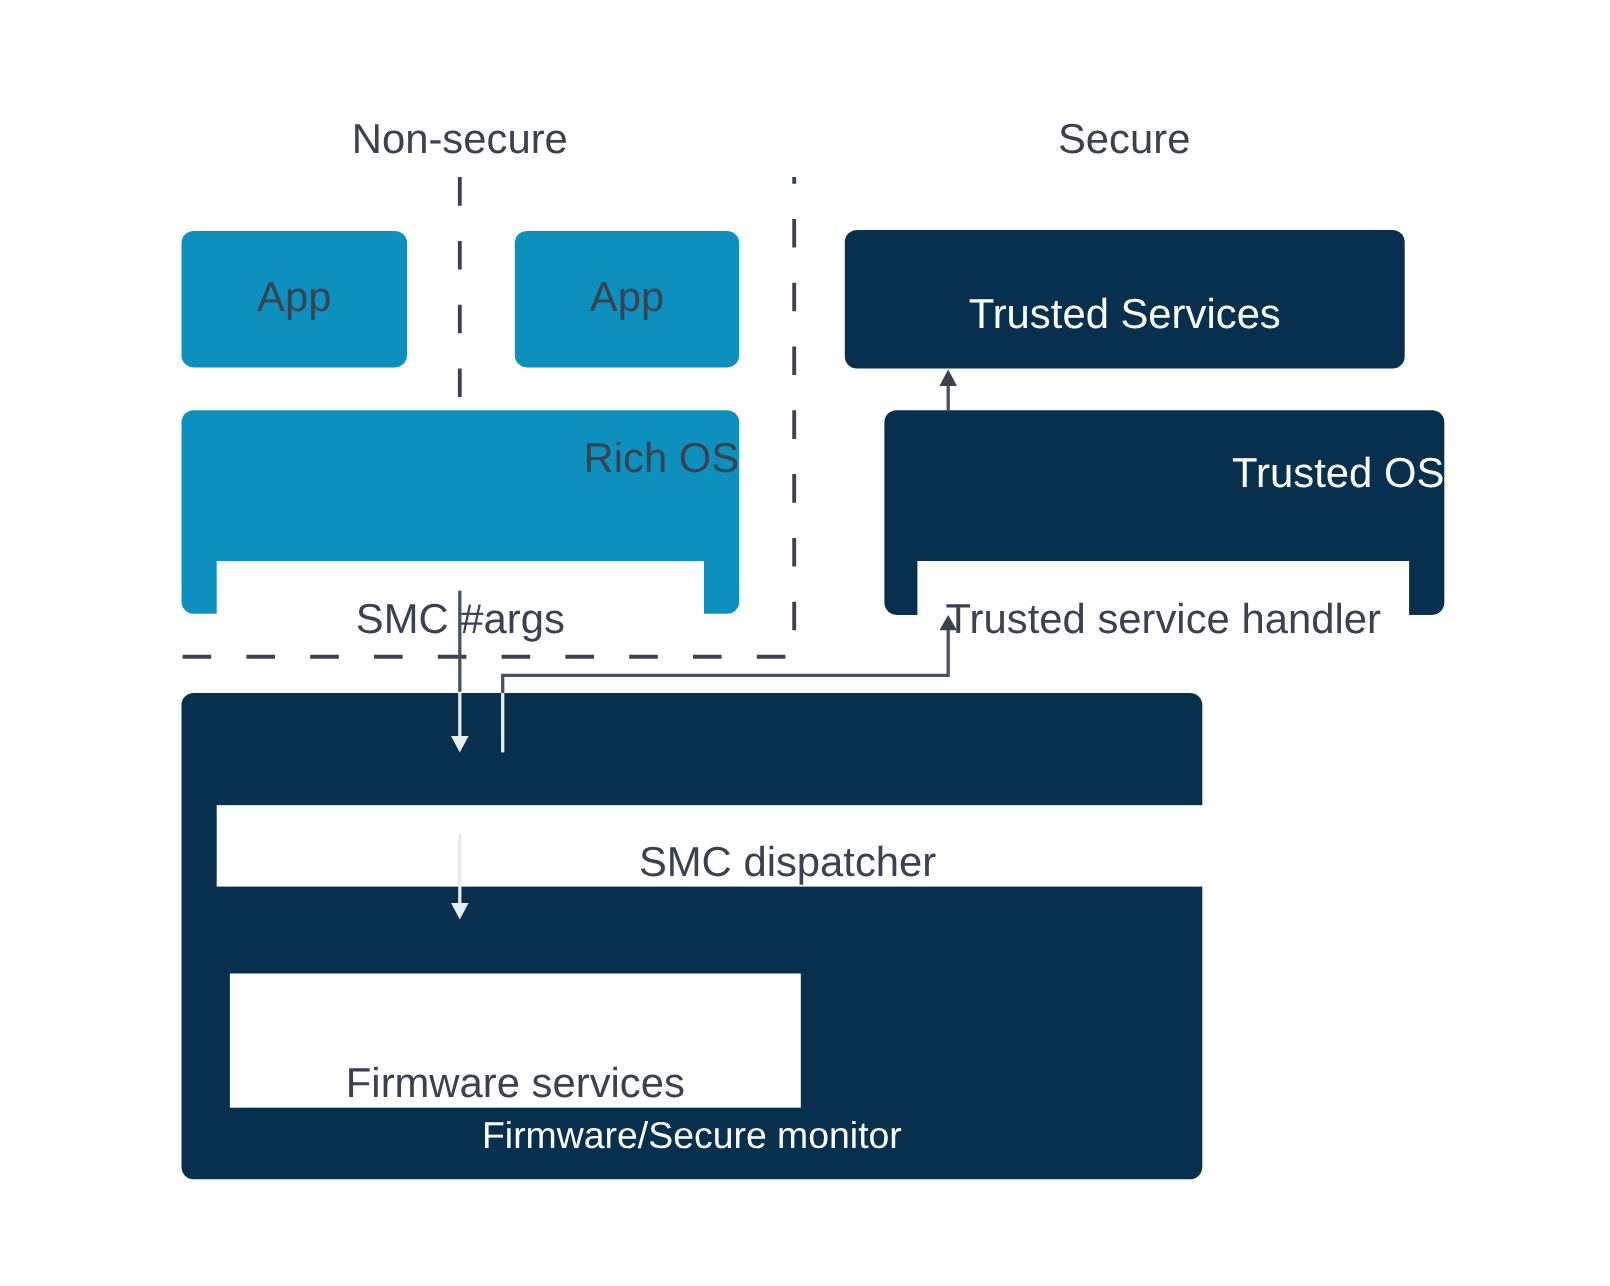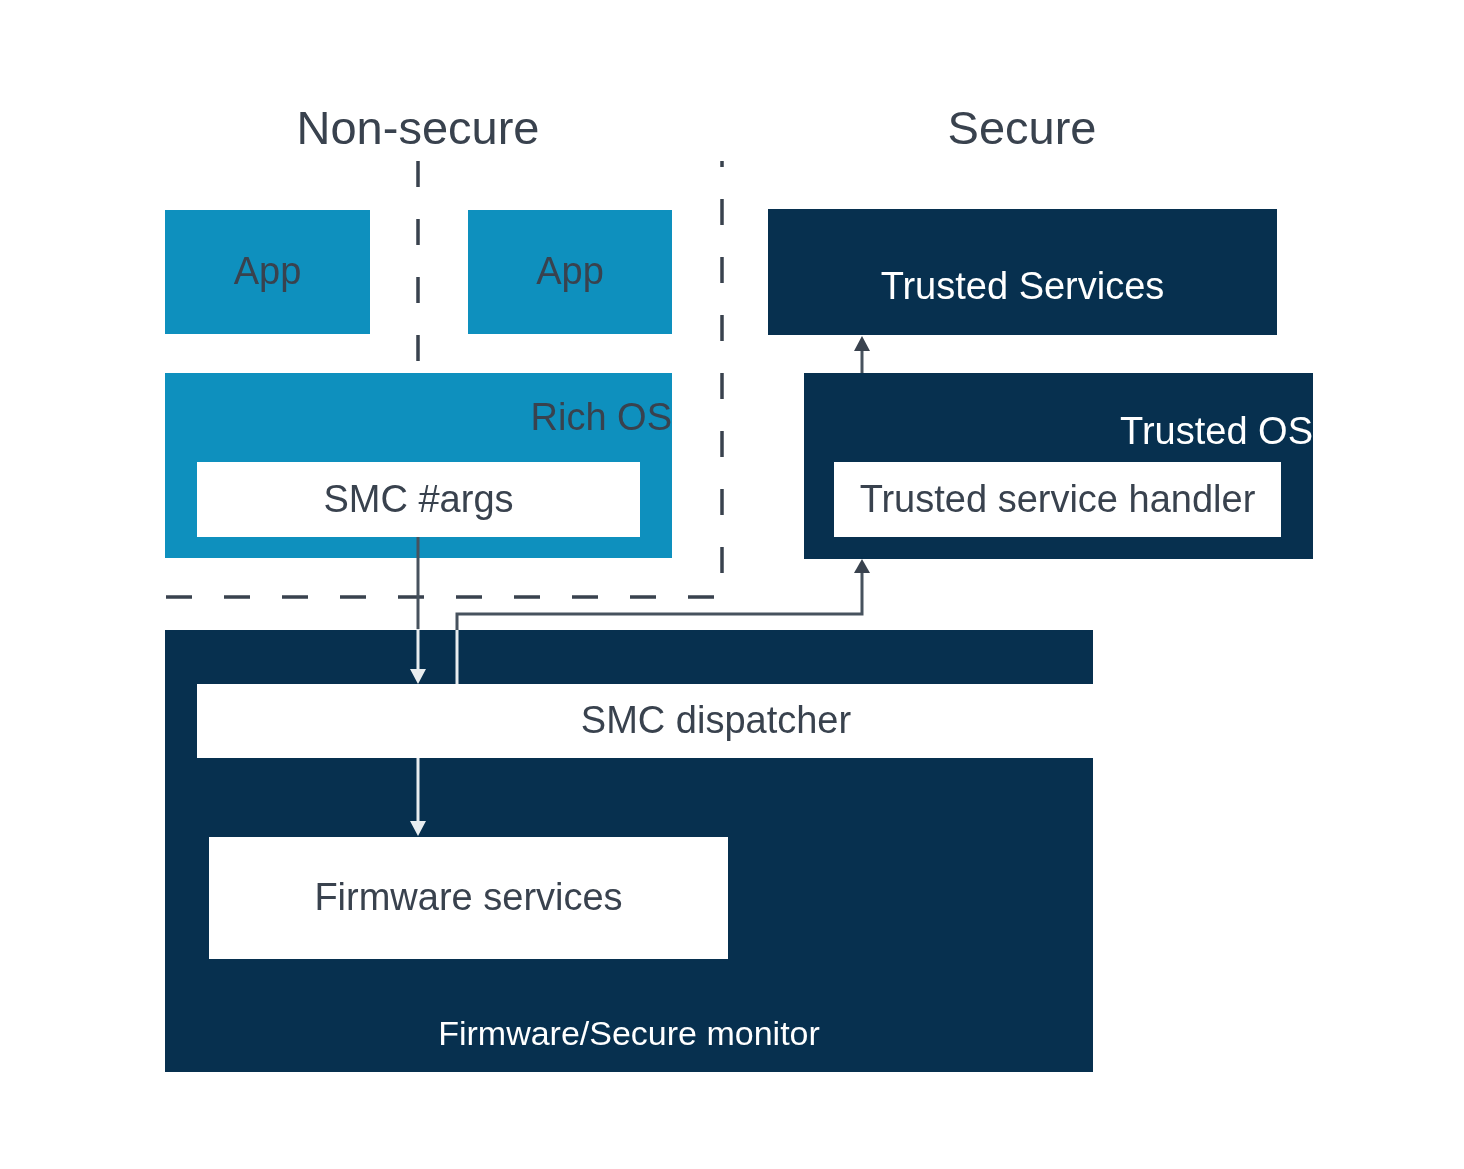--- a/index.html
+++ b/index.html
@@ -17,36 +17,36 @@
   .stage{
     position:relative;
     width:1464px;height:1169px;
     background:var(--bg);
     font-family:"Liberation Sans","DejaVu Sans",sans-serif;
     overflow:hidden;
   }
   .zone-label{
     position:absolute;width:400px;height:48px;
     display:flex;align-items:center;justify-content:center;
-    font-size:47px;color:var(--text-dark);
+    font-size:38px;color:var(--text-dark);
   }
-  .box{position:absolute;display:flex;align-items:center;justify-content:center;}
+  .box{position:absolute;display:flex;align-items:center;justify-content:center;border-radius:11px;}
   .box.teal{background:var(--teal);}
   .box.navy{background:var(--navy);}
   .box .lbl{font-size:38px;line-height:1.1;}
   .on-color{color:var(--text-dark);}
   .on-navy{color:var(--text-light);margin-top:29px;}
   .group{display:block;}
   .group-label-row{
     position:absolute;left:0;top:0;right:0;height:89px;
     display:flex;align-items:center;justify-content:flex-end;
   }
   .inner-box{
     position:absolute;background:#FFFFFF;
-    display:flex;align-items:center;justify-content:center;
+    display:flex;align-items:flex-end;justify-content:center;margin-top:48px;
   }
   .inner-box .lbl{color:var(--text-dark);font-size:38px;}
   .monitor-label-row{
     position:absolute;left:0;right:0;top:375px;height:56px;
     display:flex;align-items:center;justify-content:center;
     font-size:34px;color:var(--text-light);
   }
   svg.overlay{
     position:absolute;left:0;top:0;width:1464px;height:1169px;
     pointer-events:none;z-index:5;

